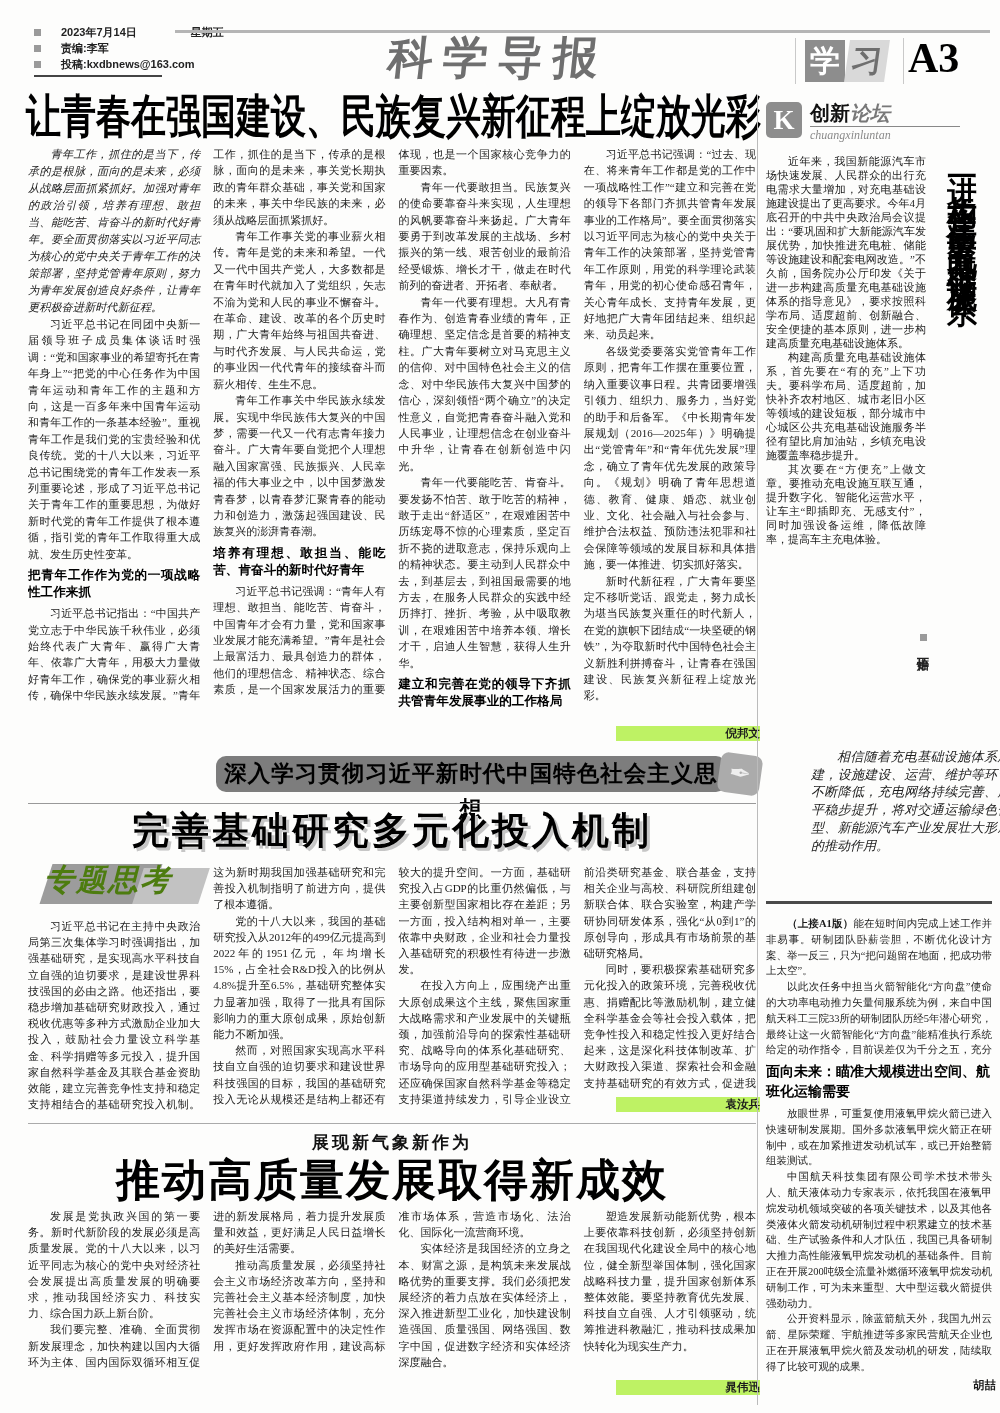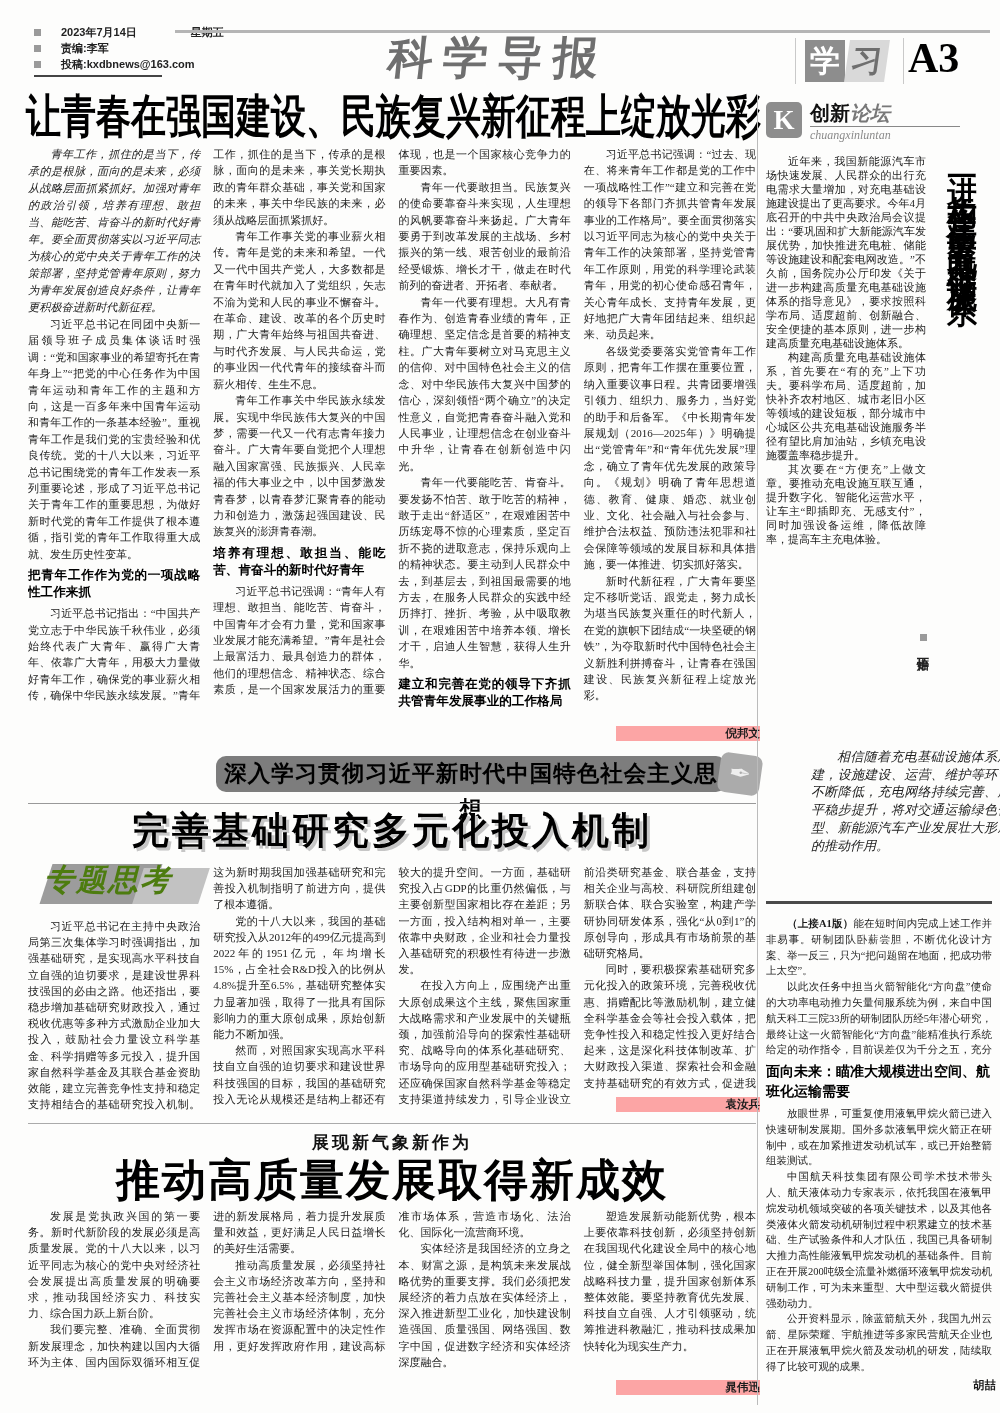--- a/index.html
+++ b/index.html
@@ -27,21 +27,21 @@
   .a1-headline{position:absolute;left:26px;top:86px;width:734px;text-align:center;white-space:nowrap;
                font-family:"Liberation Sans","DejaVu Sans",sans-serif;font-size:35px;font-weight:900;
                color:#000;letter-spacing:0px;transform:scaleY(1.32);transform-origin:top center;}
   .a1-body{position:absolute;left:28px;top:146px;width:728px;height:604px;overflow:hidden;
            column-count:4;column-gap:13px;font-size:11px;line-height:16.4px;text-align:justify;}
   .a1-body p,.a2-body p,.a3-body p{margin:0;text-indent:2em;}
   .a1-body p.lead{color:#222;font-size:11.2px;line-height:17px;font-style:italic;}
   .a1-body h4,.a2-body h4{font-family:"Liberation Sans",sans-serif;font-size:12.6px;font-weight:bold;
            margin:5px 0 4px 0;text-indent:0;line-height:17px;color:#000;}
   .byline{position:absolute;width:140px;text-align:right;font-weight:bold;font-size:11.5px;
-          font-family:"Liberation Sans",sans-serif;background:#fca5a5;padding-left:4px;}
+          font-family:"Liberation Sans",sans-serif;background:#bef264;padding-left:4px;}
   .byline.b1{left:616px;top:726px;}
   .byline.b2{left:616px;top:1097px;}
   .byline.b3{left:616px;top:1380px;}
   
   .banner{position:absolute;left:216px;top:754px;width:545px;height:40px;}
   .banner-box{position:absolute;left:0;top:2px;width:510px;height:36px;background:#7d7d7d;border-radius:10px;
               color:#000000;font-family:"Liberation Sans",sans-serif;font-weight:bold;font-size:22.5px;
               text-align:center;line-height:36px;letter-spacing:1px;}
   .pen{position:absolute;right:0px;top:0px;width:42px;height:40px;background:#ababab;border-radius:8px;
        transform:rotate(8deg);color:#eee;font-size:26px;text-align:center;line-height:40px;}

